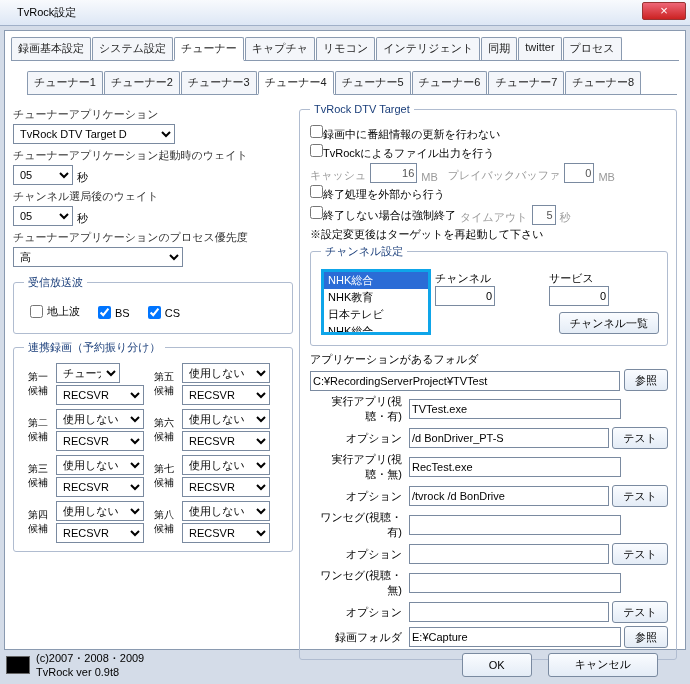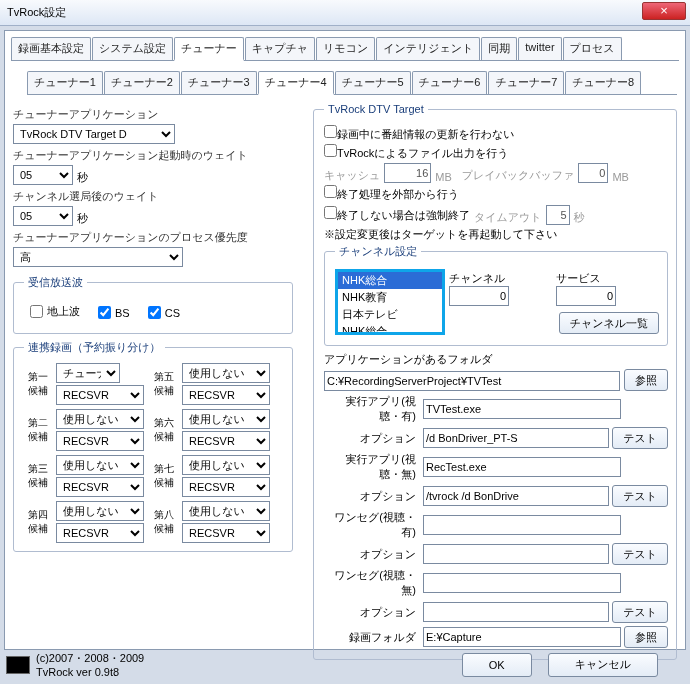--- a/index.html
+++ b/index.html
@@ -1,26 +1,26 @@
 <!DOCTYPE html>
 <html><head>
 <meta charset="utf-8">
 <style>
 *{box-sizing:border-box;margin:0;padding:0;font-family:"MS UI Gothic","Meiryo",sans-serif;font-size:11px}
 body{background:#d4dce8;width:690px;height:684px;overflow:hidden}
-.tb{height:26px;background:linear-gradient(#f8fafd,#dde7f5);border-bottom:1px solid #a0b0c8;display:flex;align-items:center;padding:0 7px;position:relative}
+.tb{height:26px;background:linear-gradient(#f8fafd,#dde7f5);border-bottom:1px solid #a0b0c8;display:flex;align-items:center;padding:0 17px;position:relative}
 .tb .title{color:#000}
 .close{position:absolute;right:4px;top:2px;width:44px;height:18px;background:linear-gradient(#e67,#c22);color:#fff;text-align:center;line-height:16px;border:1px solid #933;border-radius:2px;font-size:13px}
 .outer{margin:4px;border:1px solid #8a9ab0;background:#fff;padding:6px;height:620px}
 .tabrow{display:flex;border-bottom:1px solid #8a9ab0;margin-bottom:2px}
 .tab{padding:3px 6px;border:1px solid #8a9ab0;border-bottom:none;background:#f4f6fa;margin-right:1px;border-radius:2px 2px 0 0;color:#222;cursor:pointer}
 .tab.active{background:#fff;border-bottom:2px solid #fff;margin-bottom:-1px}
 .inner{padding:4px 2px}
 .tabrow2{display:flex;margin:4px 0 8px 14px}
-.cols{display:flex;gap:20px}
+.cols{display:flex;gap:6px}
 .col{flex:1}
 fieldset{border:1px solid #b0bcd0;border-radius:3px;padding:8px 8px 8px 10px;margin-bottom:6px;position:relative}
 legend{padding:0 4px;color:#1a3e7a}
 .lbl{display:block;margin:4px 0 2px;color:#333}
 select,input[type=text]{border:1px solid #7a8aa0;background:#fff;height:20px;padding:1px 2px;font-size:11px}
 select{background:#fff}
 .row{display:flex;align-items:flex-end;gap:4px;margin:2px 0}
 .cb{display:flex;align-items:center;gap:4px;margin:2px 0}
 .cb input{width:13px;height:13px}
 .dis{color:#999}

